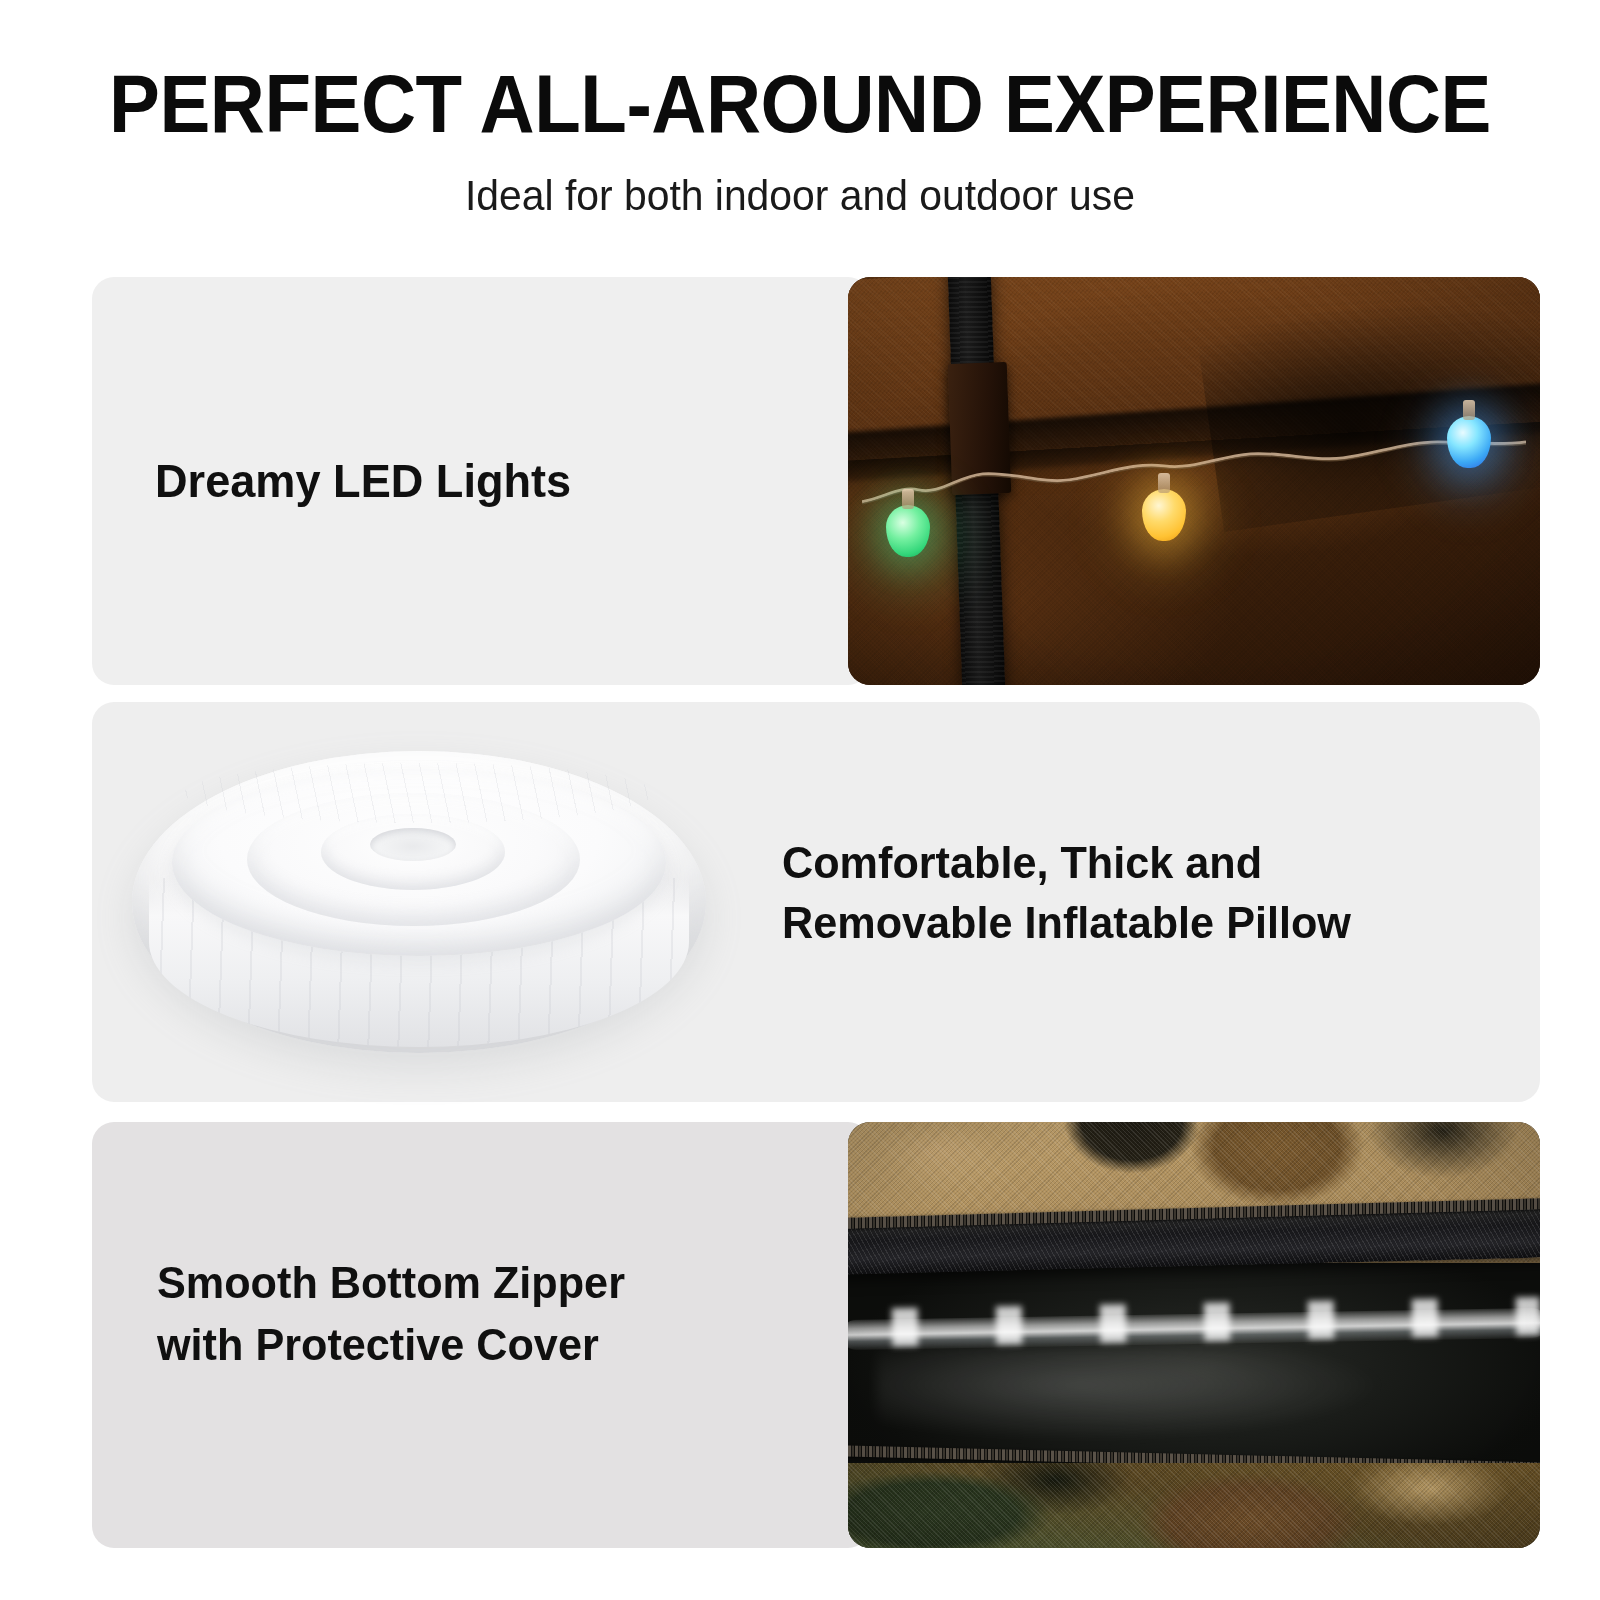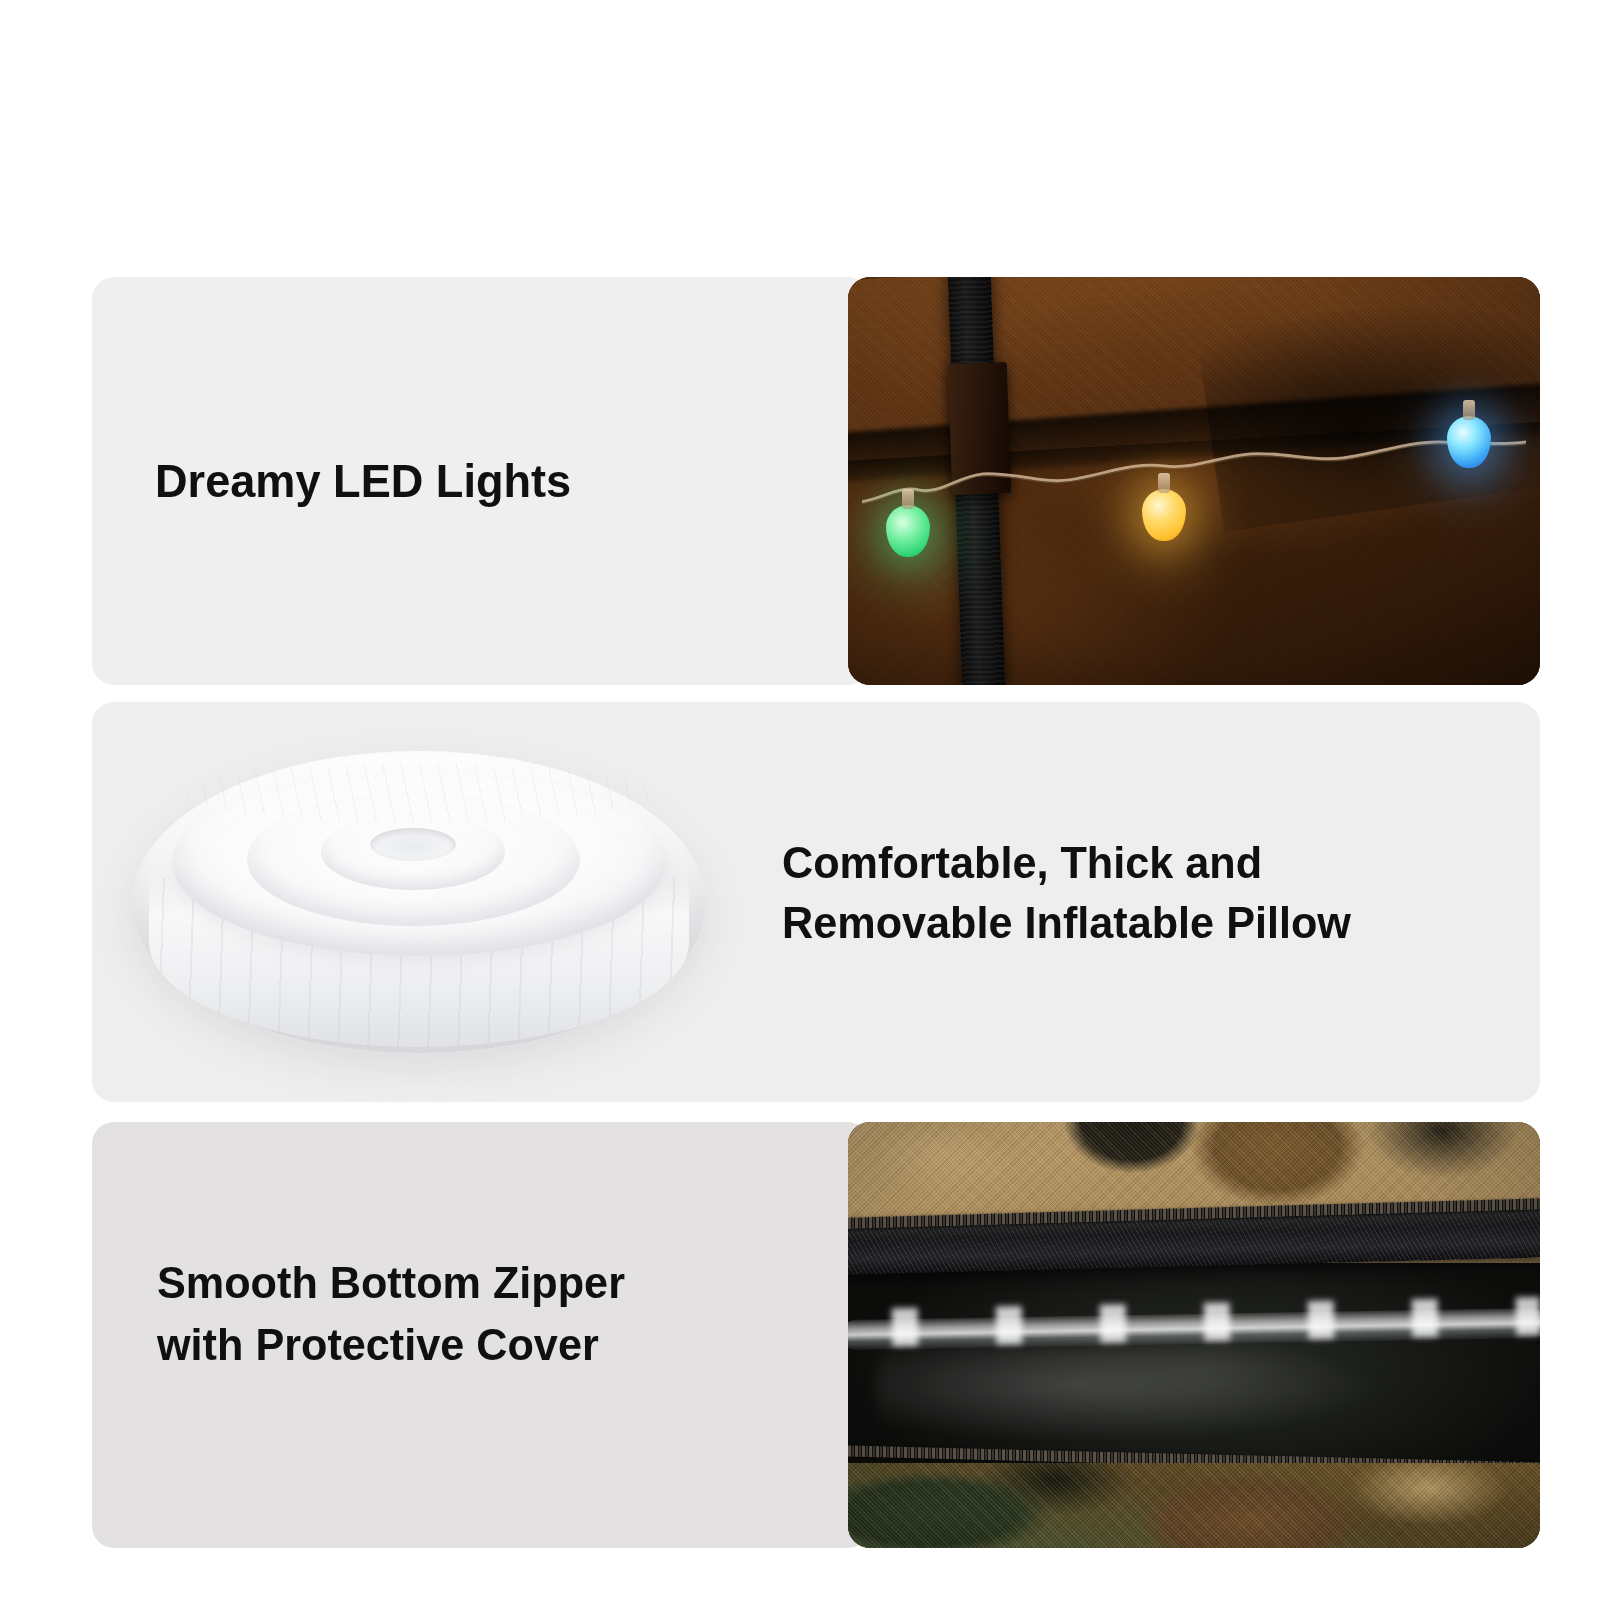--- a/index.html
+++ b/index.html
@@ -434,20 +434,24 @@
     position: absolute; inset: 0;
     pointer-events: none;
     background: radial-gradient(ellipse 88% 88% at 50% 48%, rgba(0,0,0,0) 52%, rgba(0,0,0,0.30) 100%);
   }
 </style>
 </head>
 <body>
 
 <div class="page">
 
+  <div class="header">
+    <h1 class="headline">PERFECT ALL-AROUND EXPERIENCE</h1>
+    <p class="subhead">Ideal for both indoor and outdoor use</p>
+  </div>
 
   <div class="panel" id="panel-1-bg"></div>
 
   <div class="panel-label" id="panel-1-label">Dreamy LED Lights</div>
 
   <div class="panel photo" id="panel-1-photo">
     <div class="tent-base"></div>
     <div class="tent-weave"></div>
     <div class="tent-upper">
       <div class="tent-upper-weave"></div>

